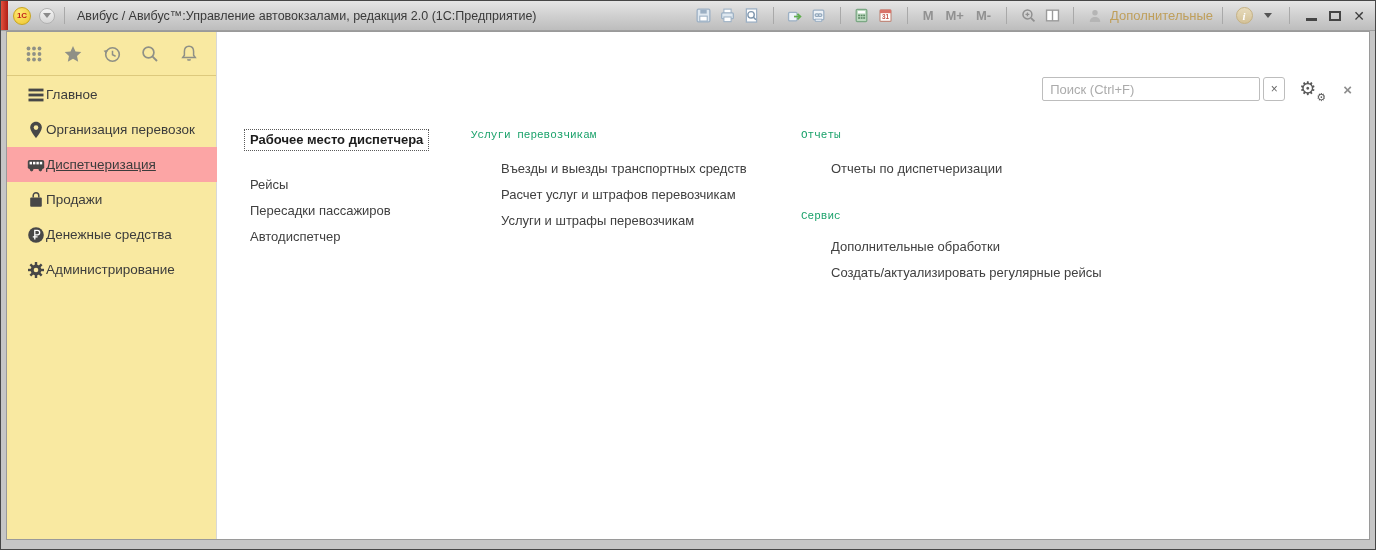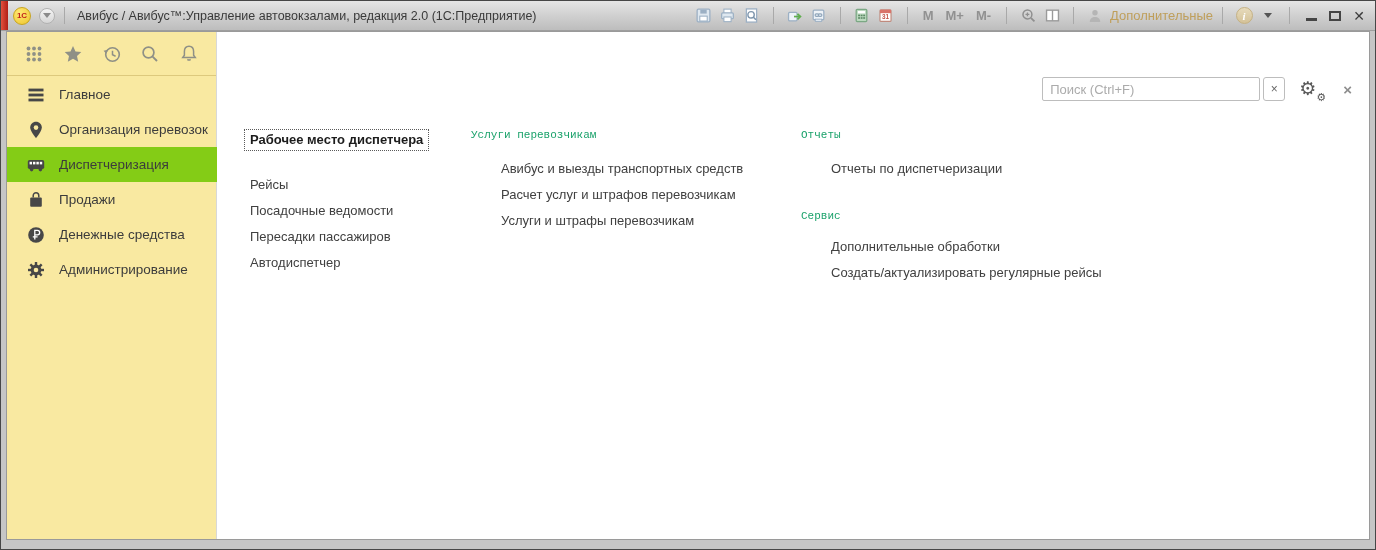--- a/index.html
+++ b/index.html
@@ -69,22 +69,22 @@
   }
   
   .sidebar { width:210px; flex:0 0 auto; background:#f9e9a1;
     border-right:1px solid #d8d8d8; display:flex; flex-direction:column; }
   .side-toolbar { height:44px; flex:0 0 auto; display:flex; align-items:center;
     justify-content:space-between; padding:0 15px;
     border-bottom:1px solid #ddc97d; }
   .side-tool { width:24px; height:24px; display:flex; align-items:center; justify-content:center; }
   .side-menu { padding-top:1px; }
   .side-item { height:35px; display:flex; align-items:center;
-    padding-left:19px; gap:13px; font-size:13.5px; color:#3c3c3c; }
-  .side-item.active { background:#84cc16; margin-right:-1px; }
+    padding-left:19px; font-size:13.5px; color:#3c3c3c; }
+  .side-item.active { background:#fca5a5; margin-right:-1px;text-decoration:underline; }
   .side-icon { width:20px; height:20px; flex:0 0 auto; display:flex;
     align-items:center; justify-content:center; }
   
   .content { flex:1 1 auto; position:relative; background:#fff; }
   .search-row { position:absolute; top:24px; right:17px; height:26px;
     display:flex; align-items:center;margin-top:20px; }
   .search-input { width:218px; height:24px; border:1px solid #bdbdbd;
     border-radius:2px; font-size:13px; padding:0 7px; color:#555; outline:none;
     font-family:"Liberation Sans","DejaVu Sans",sans-serif; }
   .search-input::placeholder { color:#ababab; }
@@ -353,28 +353,27 @@
         <div class="gears">
           <span class="g-big">⚙</span>
           <span class="g-small">⚙</span>
         </div>
         <span class="panel-close">×</span>
       </div>
 
       <div class="featured-link">Рабочее место диспетчера</div>
       <div class="link-stack" style="left:33px; top:140px;">
         <div class="content-link">Рейсы</div>
-        <div class="content-link">Посадочные ведомости</div>
         <div class="content-link">Пересадки пассажиров</div>
         <div class="content-link">Автодиспетчер</div>
       </div>
 
       <div class="section-header" style="left:254px; top:93px;">Услуги перевозчикам</div>
       <div class="link-stack" style="left:284px; top:124px;">
-        <div class="content-link">Авибус и выезды транспортных средств</div>
+        <div class="content-link">Въезды и выезды транспортных средств</div>
         <div class="content-link">Расчет услуг и штрафов перевозчикам</div>
         <div class="content-link">Услуги и штрафы перевозчикам</div>
       </div>
 
       <div class="section-header" style="left:584px; top:93px;">Отчеты</div>
       <div class="link-stack" style="left:614px; top:124px;">
         <div class="content-link">Отчеты по диспетчеризации</div>
       </div>
       <div class="section-header" style="left:584px; top:174px;">Сервис</div>
       <div class="link-stack" style="left:614px; top:202px;">

